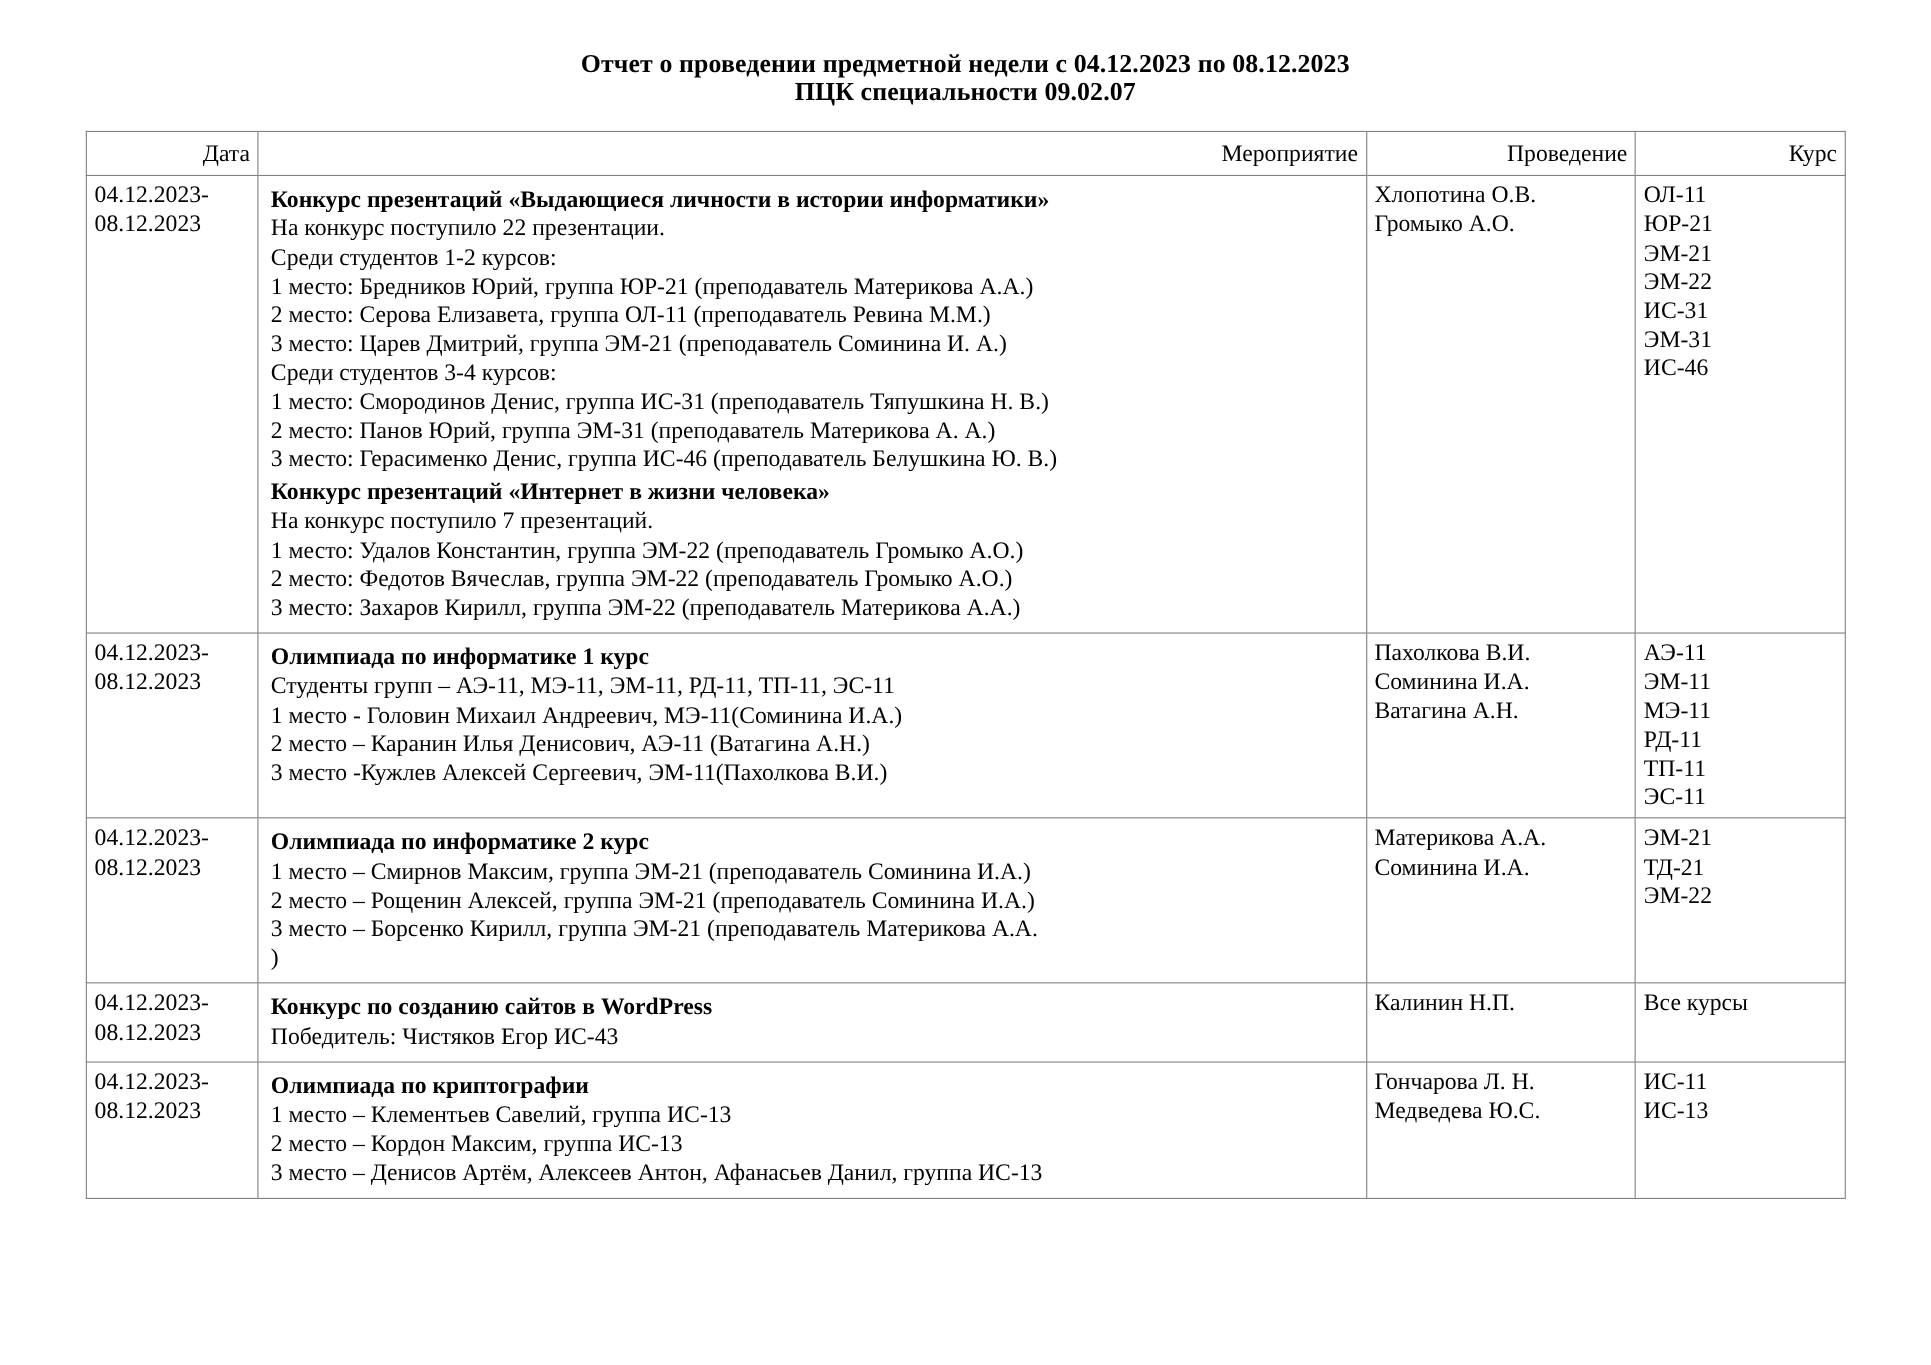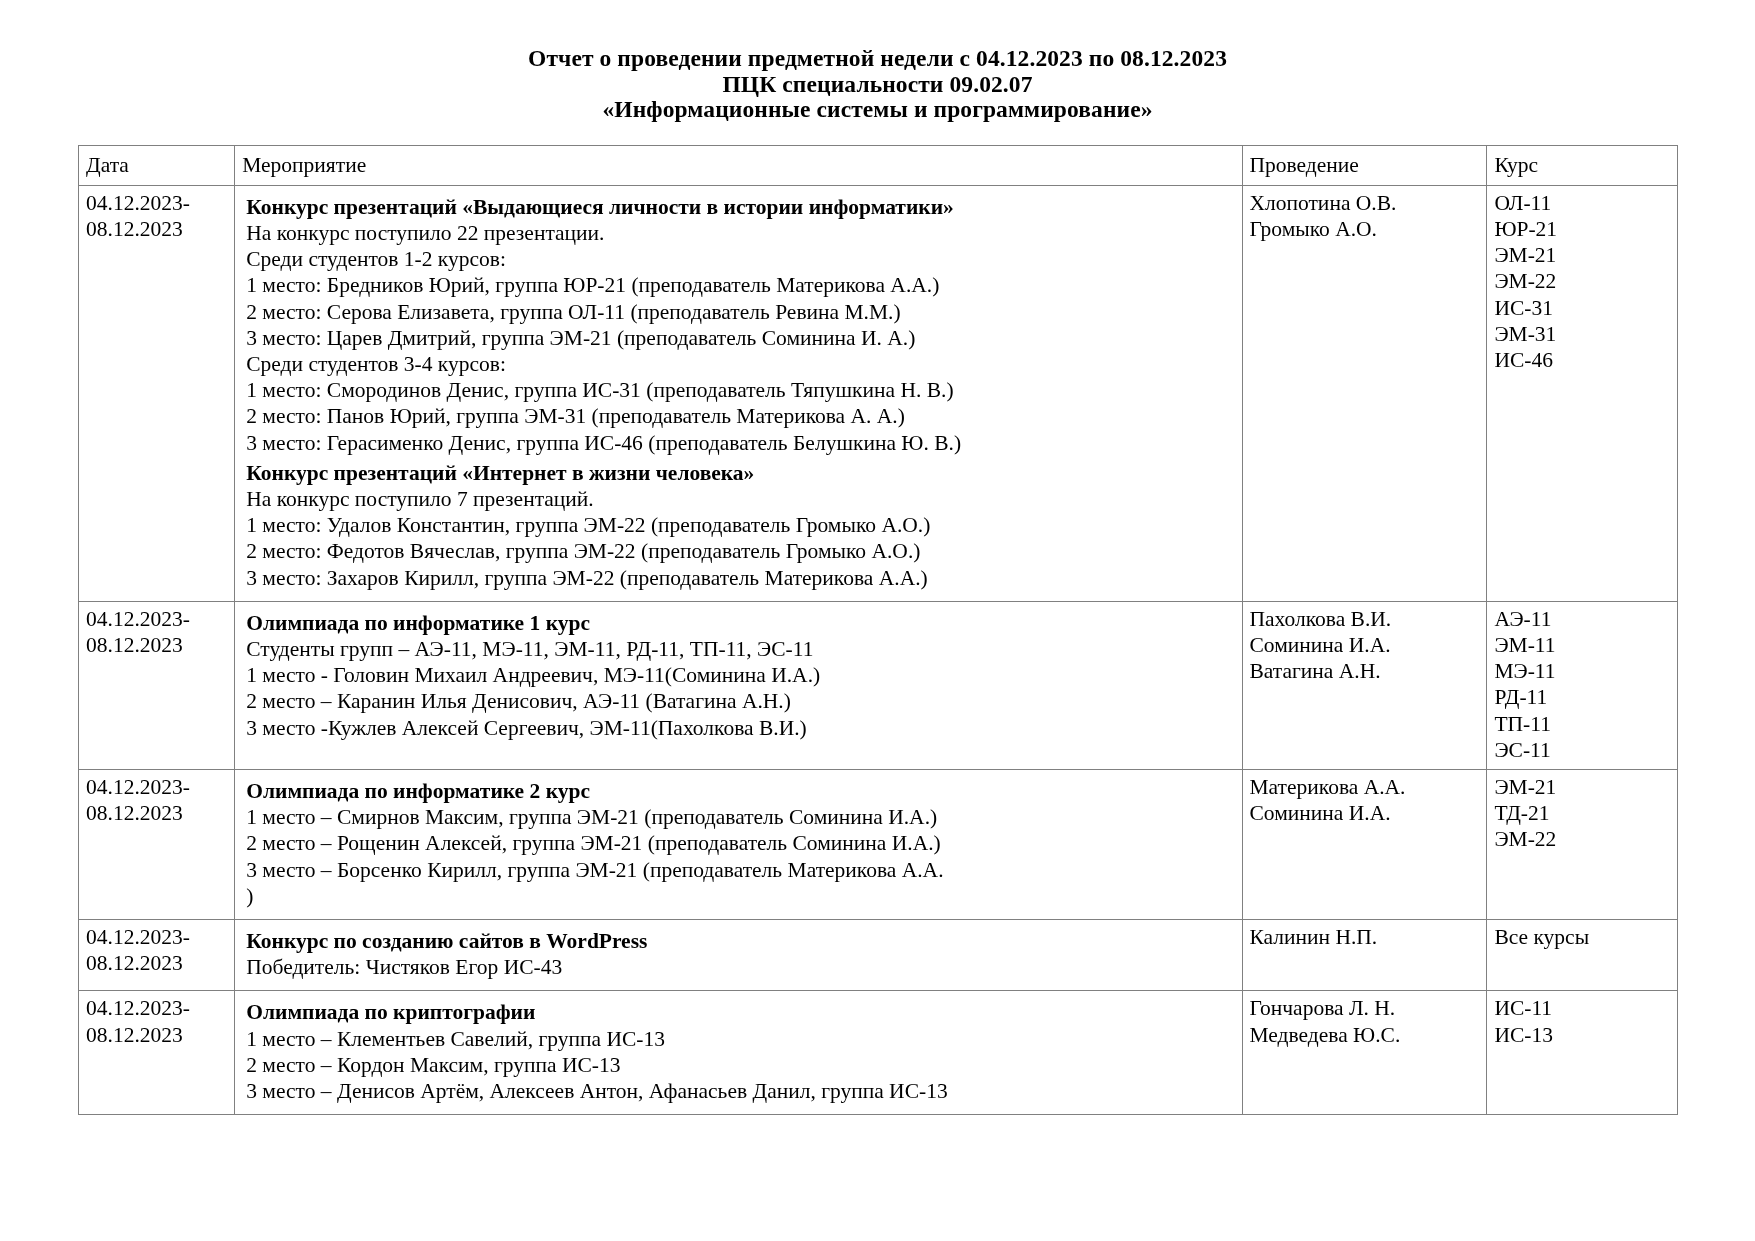--- a/index.html
+++ b/index.html
@@ -49,21 +49,21 @@
 
   table.report th,
   table.report td {
     border: 1.3px solid #808080;
     vertical-align: top;
     padding: 4px 7px 6px 7px;
     font-size: 21.5px;
     line-height: 26.2px;
   }
   table.report thead th {
-    text-align: left;
+    text-align: right;
     font-weight: normal;
     padding-top: 6px;
     padding-bottom: 7px;
     vertical-align: middle;
   }
   td.date-cell {
     white-space: pre-line;
     padding-left: 8px;
   }
   td.event-cell { padding-left: 10px; }
@@ -82,21 +82,20 @@
   .pad-row td { padding-bottom: 18px; }
 </style>
 </head>
 <body>
 
 <div class="page">
 
   <div class="doc-title">
     <span class="tline">Отчет о проведении предметной недели с 04.12.2023 по 08.12.2023</span>
     <span class="tline">ПЦК специальности 09.02.07</span>
-    <span class="tline">«Информационные системы и программирование»</span>
   </div>
 
   <div class="spacer-after-title"></div>
 
   <table class="report">
     <colgroup>
       <col class="c-date">
       <col class="c-event">
       <col class="c-hold">
       <col class="c-course">

